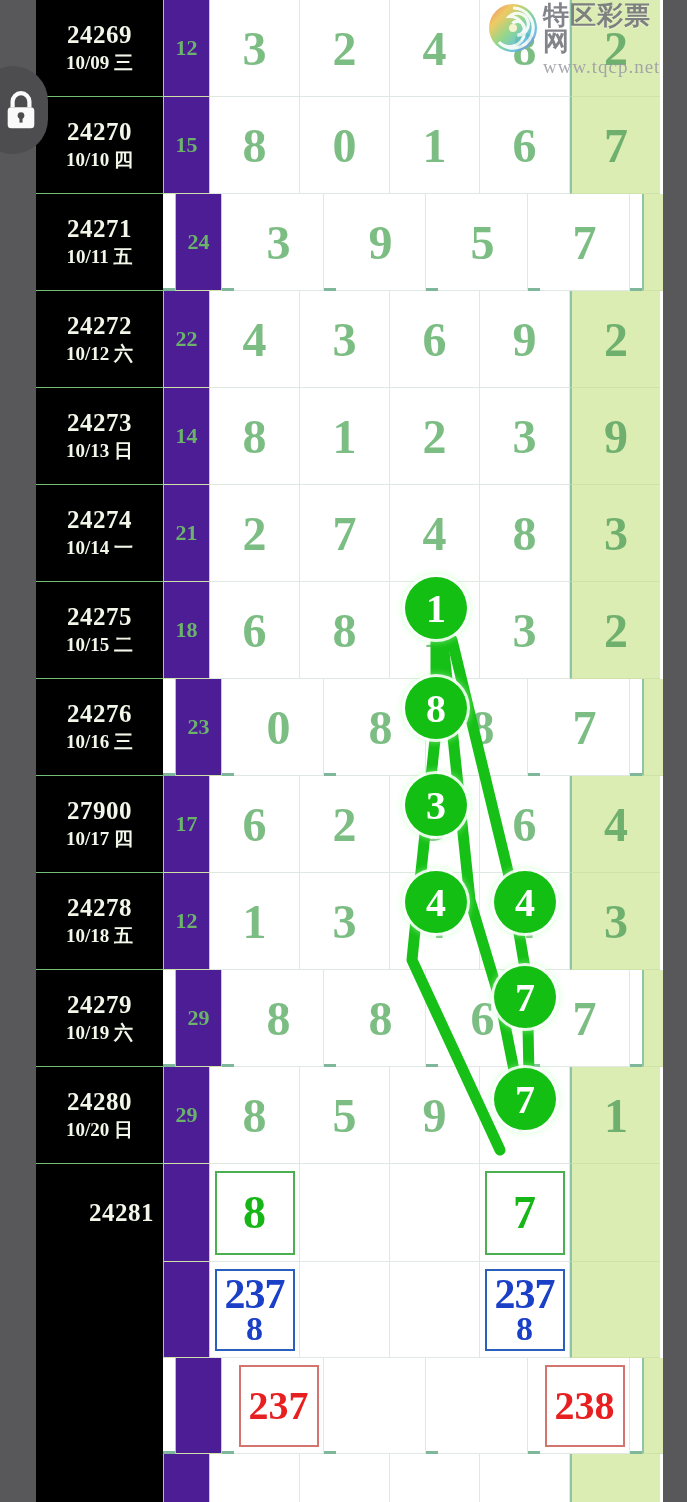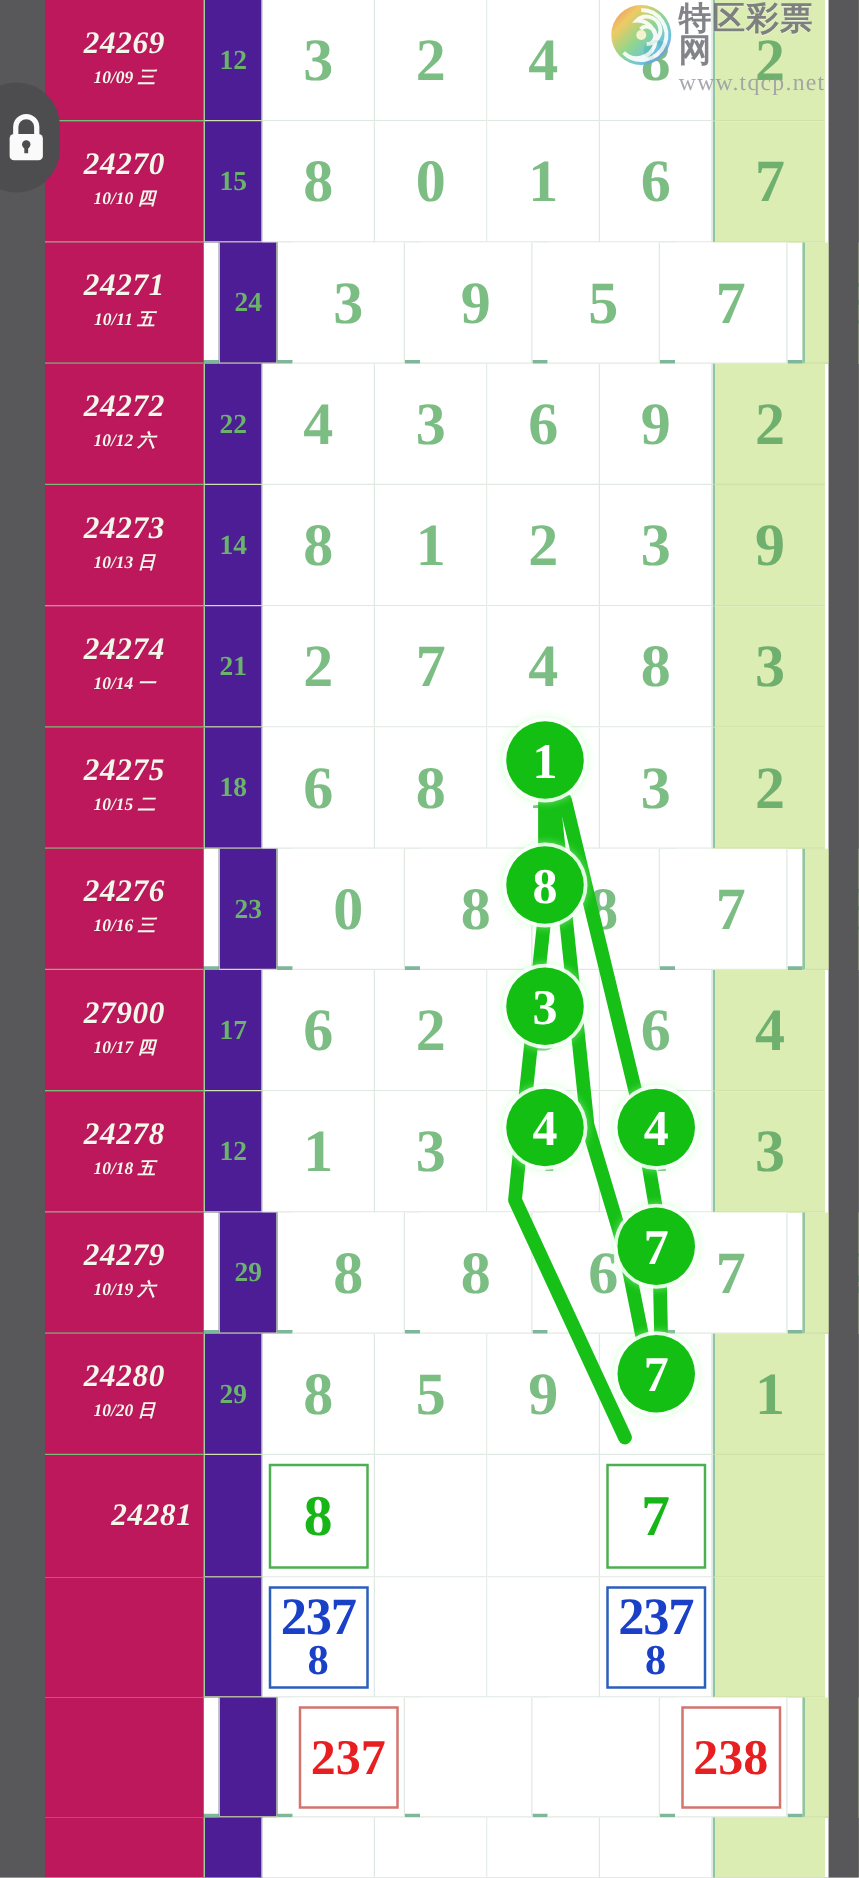--- a/index.html
+++ b/index.html
@@ -25,31 +25,30 @@
   .row{
     position:relative;
     height:97px;
     display:flex;
     box-sizing:border-box;
   }
   .row.thickline{box-shadow:inset 0 -3px 0 #7fb79a;gap:12px;}
 
   .c-issue{
     width:127px;flex:none;
-    background:#be185d;
+    background:#000000;
     color:#f2f7e9;
     display:flex;flex-direction:column;
     align-items:center;justify-content:center;
     box-sizing:border-box;
     border-bottom:1px solid #74bd76;
     text-shadow:0 1px 1px rgba(0,0,0,.08);
-    font-style:italic;
   }
   .c-issue .no{font-size:25px;line-height:30px;font-weight:700;letter-spacing:.5px;}
-  .c-issue .dt{font-size:14px;line-height:26px;font-weight:700;}
+  .c-issue .dt{font-size:19px;line-height:26px;font-weight:700;}
 
   .c-sum{
     width:47px;flex:none;
     background:#4c1d95;
     color:#6bb36b;
     display:flex;align-items:center;justify-content:center;
     font-size:22px;font-weight:700;
     box-sizing:border-box;
     border-bottom:1px solid #cfe2a7;
     border-left:1px solid #9fce9f;

